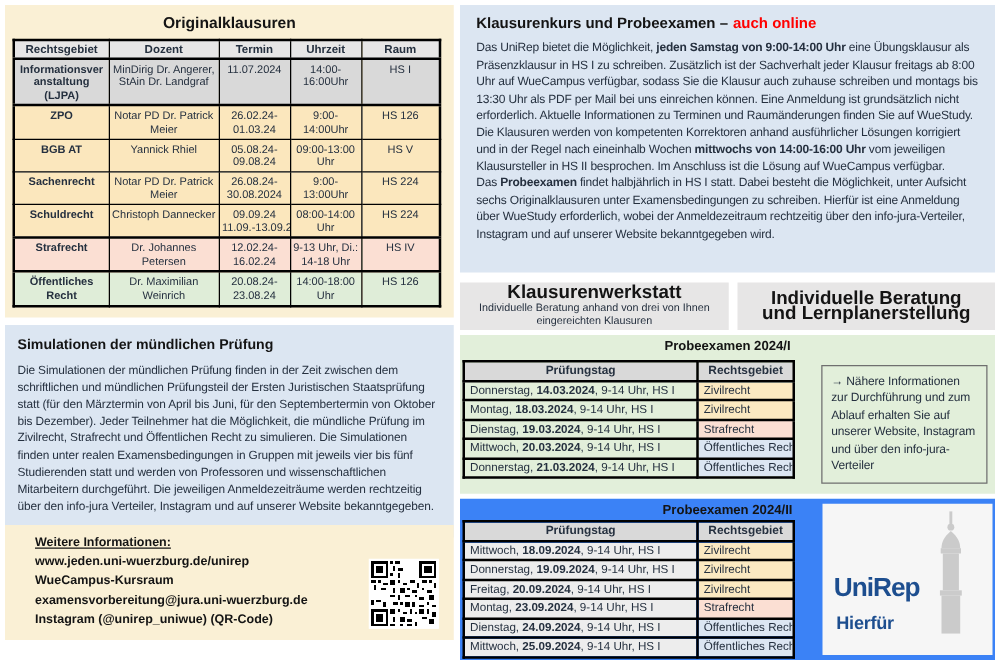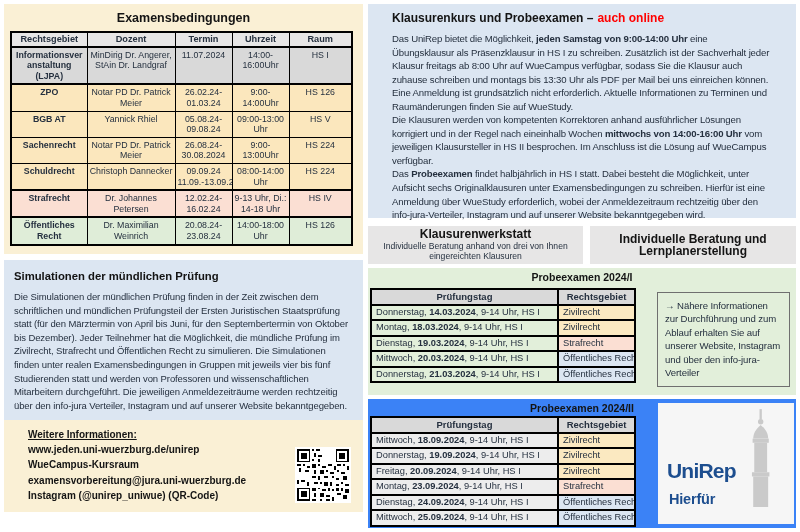--- a/index.html
+++ b/index.html
@@ -34,30 +34,30 @@
   #sec-sim h3 { font-size:11.3px; font-weight:bold; color:#141414; margin:2px 0 8px 0; }
   #sec-sim p { font-size:9.5px; line-height:13.6px; letter-spacing:-0.1px; }
 
   #sec-info { left:4px; top:420px; width:359px; height:92px; padding:7px 24px; }
   #sec-info .t { font-size:10px; font-weight:bold; text-decoration:underline; line-height:15.2px; color:#141414;}
   #sec-info .l { font-size:10px; font-weight:bold; line-height:15.2px; color:#141414; width:280px;
                  white-space:nowrap; overflow:hidden;}
   .qr { position:absolute; right:12px; top:27px; width:56px; height:56px; background:#fff; }
 
   
-  #sec-klaus { left:368px; top:4px; width:428px; height:214px; padding:7px 24px; }
+  #sec-klaus { left:368px; top:4px; width:428px; height:214px; padding:7px 13px; }
   #sec-klaus h2 { font-size:12px; font-weight:bold; color:#141414; margin-bottom:7px; }
   #sec-klaus h2 .red { color:#ff0000; margin-left:4px; }
   #sec-klaus p { font-size:9.6px; line-height:13.55px; letter-spacing:-0.15px; }
 
   .infobox { position:absolute; top:226px; height:38px; background:#e7e6e6;
              display:flex; flex-direction:column; justify-content:center; text-align:center; }
   #box-werkstatt { left:368px; width:215px; }
   #box-beratung  { left:590px; width:206px; padding:0 14px;}
-  .infobox .bt { font-size:12px; font-weight:bold; color:#141414; line-height:12.5px; }
+  .infobox .bt { font-size:15px; font-weight:bold; color:#141414; line-height:12.5px; }
   .infobox .bs { font-size:8.6px; line-height:10.5px; }
 
   #sec-p1 { left:368px; top:268px; width:428px; height:127px; }
   #sec-p2 { left:368px; top:399px; width:428px; height:129px; }
   .ptitle { text-align:center; font-size:10.5px; font-weight:bold; color:#141414; padding-top:3px; }
   table.pe { position:absolute; left:2px; width:264px; border-collapse:collapse; table-layout:fixed;
              font-size:9.3px; line-height:11.5px; border:2px solid #000; }
   table.pe th, table.pe td { border:2px solid #000; padding:1px 4px; text-align:left; white-space:nowrap; overflow:hidden; }
   table.pe th { background:#d9d9d9; text-align:center; font-size:9.5px; }
   #sec-p1 table.pe { top:20px; }
@@ -78,21 +78,21 @@
                   letter-spacing:-0.8px; color:#1d4e8f; }
   .logobox .city { position:absolute; left:11px; top:88px; font-size:14.5px; font-weight:bold;
                    letter-spacing:-0.2px; color:#1d4e8f; }
 </style>
 </head>
 <body>
 
 <div class="page">
 
   <div class="sec bg-yellow" id="sec-vorb">
-    <h2>Examensbedingungen</h2>
+    <h2>Originalklausuren</h2>
     <table class="vk">
       <colgroup>
           <col style="width:76px">
           <col style="width:88px">
           <col style="width:57px">
           <col style="width:57px">
           <col style="width:63px">
         </colgroup>
       <thead>
         <tr>

